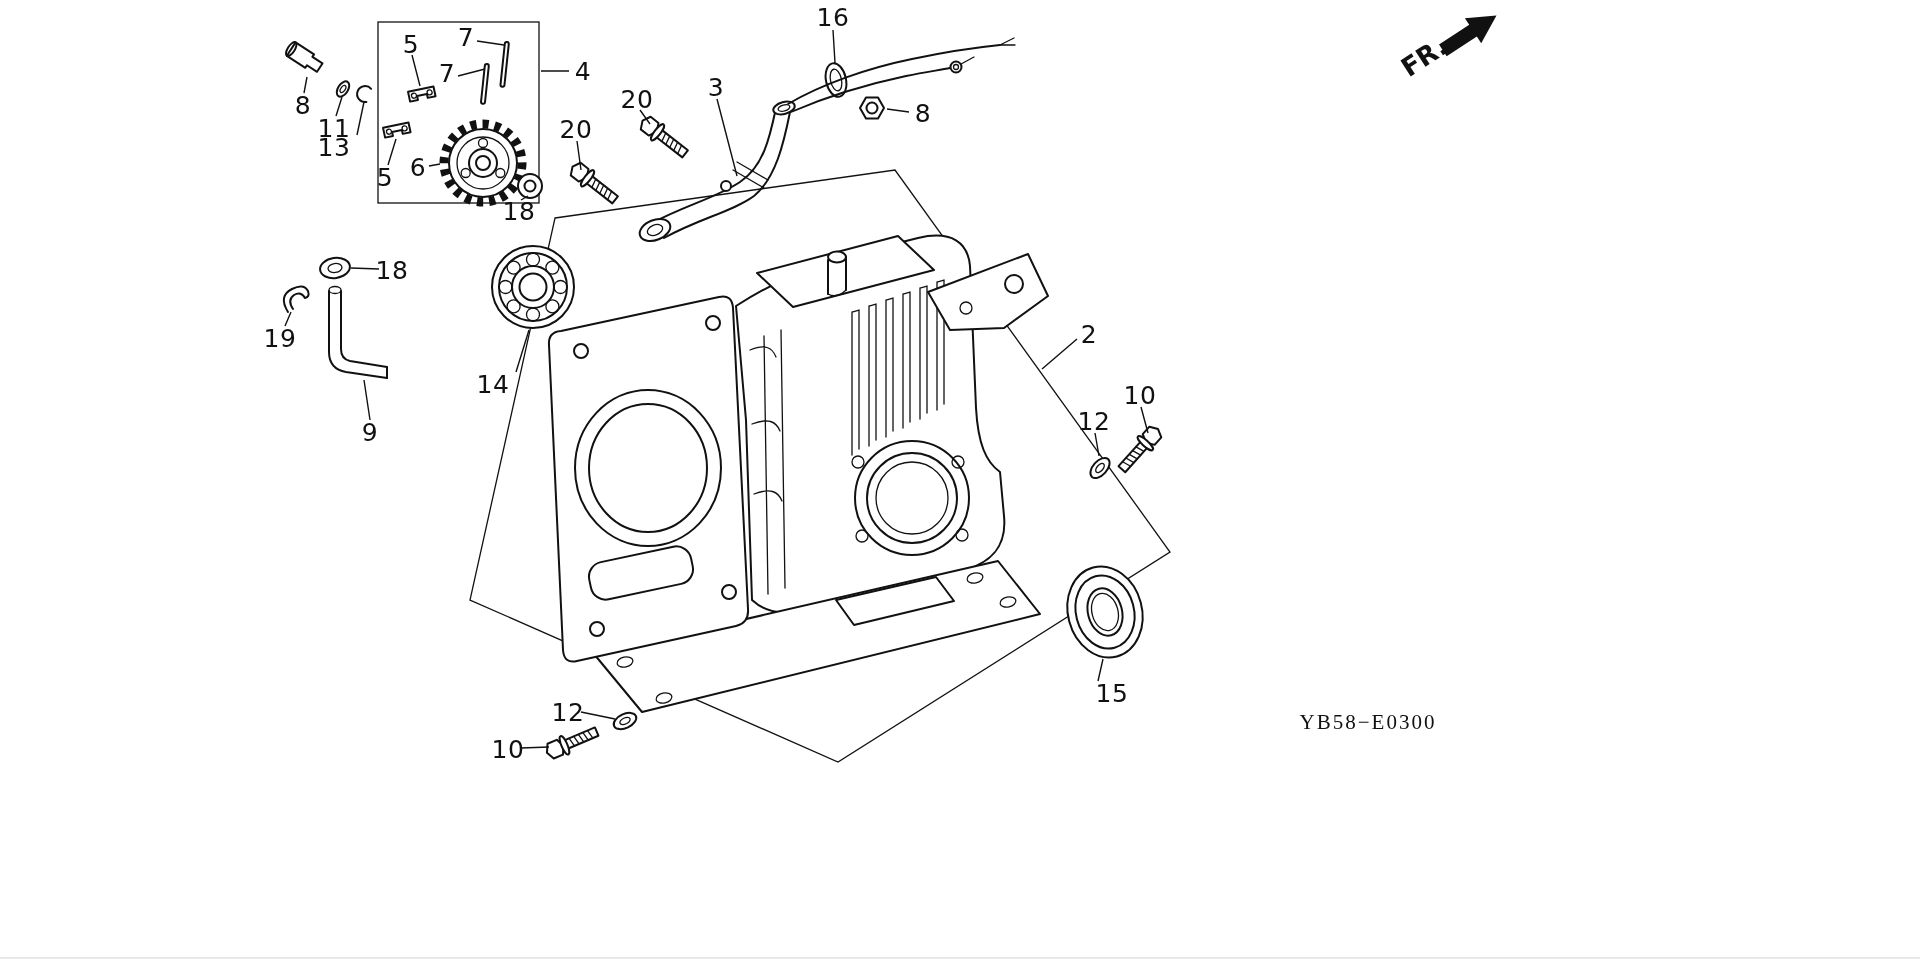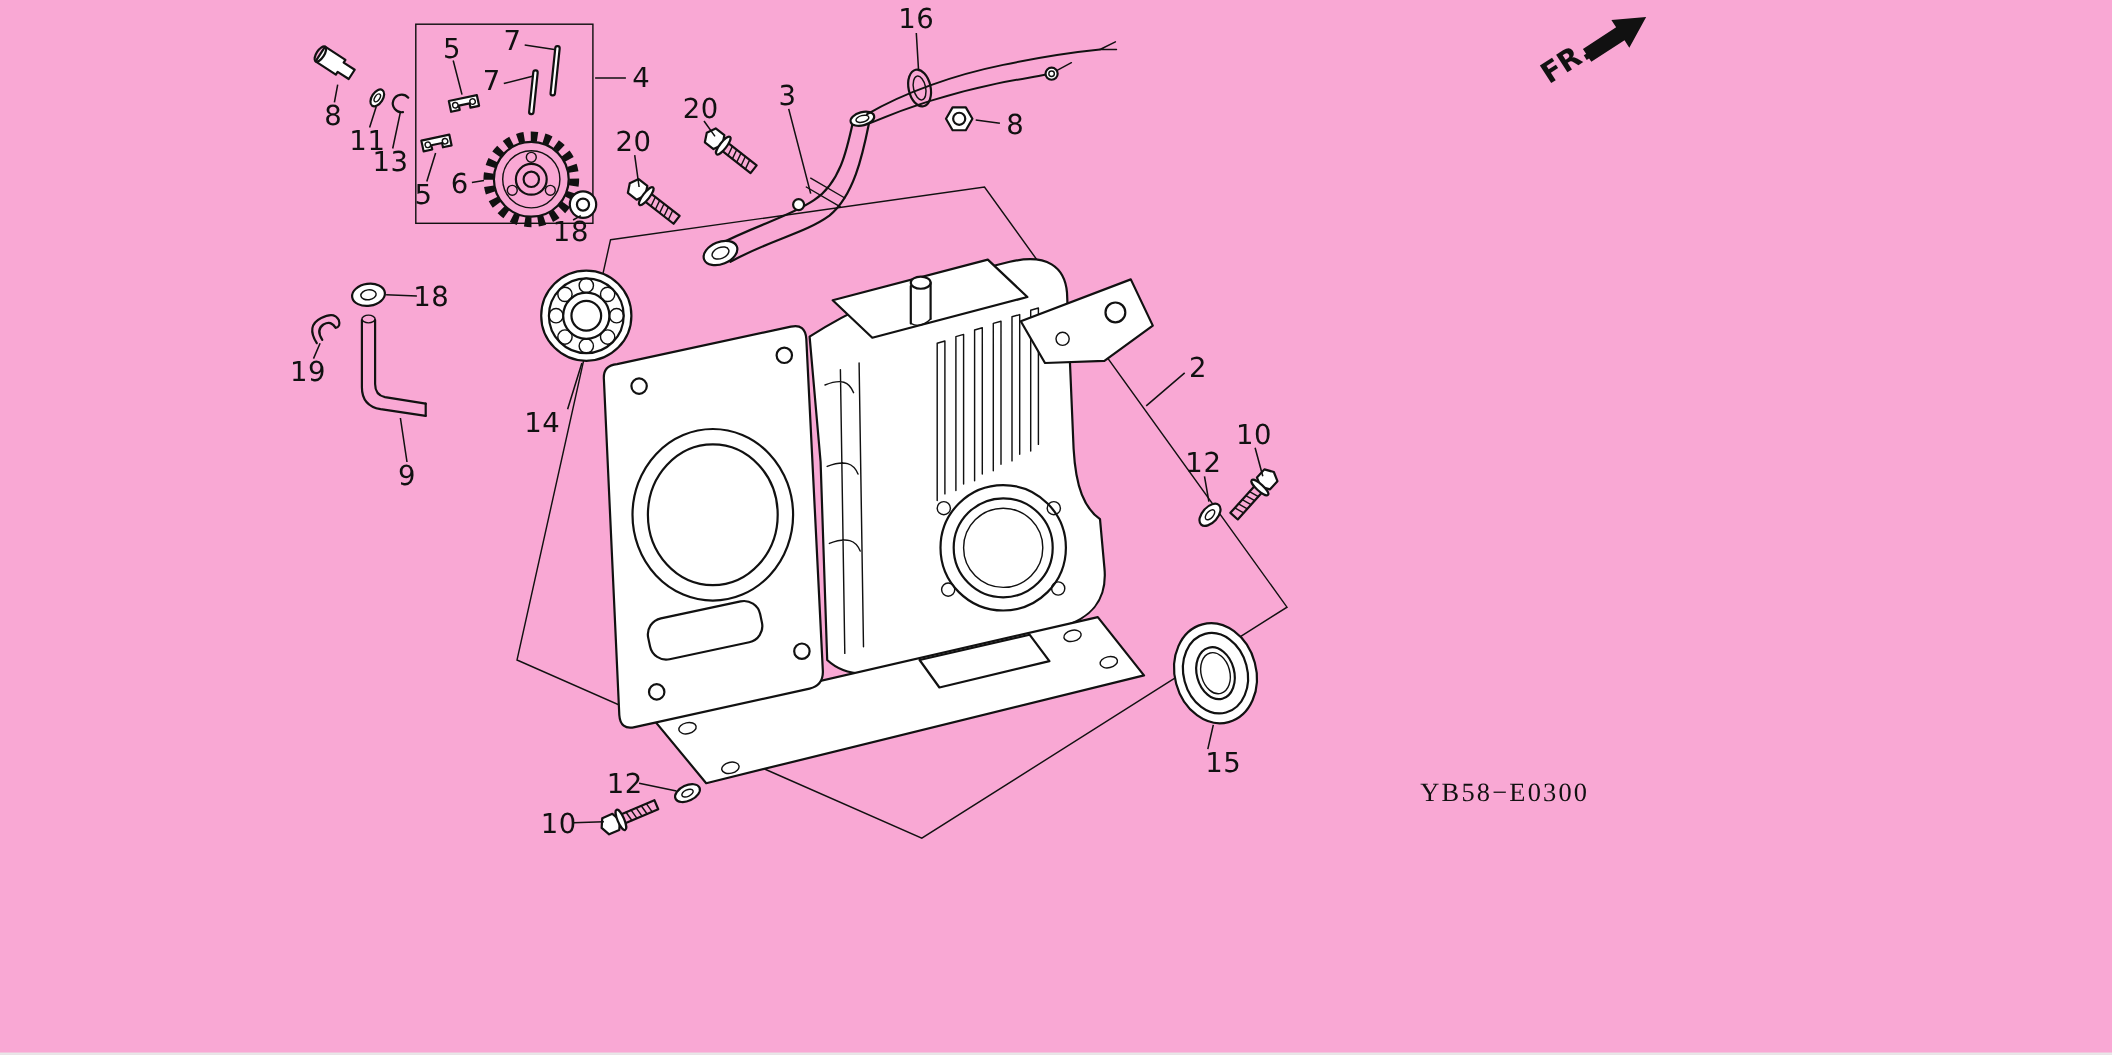--- a/index.html
+++ b/index.html
@@ -1,17 +1,17 @@
 <!DOCTYPE html>
 <html><head>
 <meta charset="utf-8">
 <style>
   html,body{margin:0;padding:0;background:#e8e8e8;}
   .canvas{
-    position:relative;width:1920px;height:957px;background:#f9a8d4;
+    position:relative;width:1920px;height:957px;background:#ffffff;
     font-family:"DejaVu Sans","Liberation Sans",sans-serif;overflow:hidden;
   }
   .diagram-svg{position:absolute;left:0;top:0;width:1920px;height:959px;}
   .ln{fill:none;stroke:#111111;stroke-width:2;stroke-linecap:round;stroke-linejoin:round;}
   .lnf{fill:#ffffff;stroke:#111111;stroke-width:2;stroke-linejoin:round;}
   .thin{fill:none;stroke:#111111;stroke-width:1.3;stroke-linecap:round;}
   .wire{fill:none;stroke:#111111;stroke-width:1.8;stroke-linecap:round;}
   .teeth{fill:none;stroke:#111111;stroke-width:9;stroke-dasharray:6.2 6;}
   .ldr{fill:none;stroke:#111111;stroke-width:1.4;}
   .solid{fill:#111111;stroke:none;}
@@ -21,21 +21,21 @@
   }
   .fr-label{
     position:absolute;left:1424px;top:57px;
     transform:translate(-50%,-50%) rotate(-33deg);
     font-size:26px;font-weight:bold;color:#111111;
   }
   .diagram-code{
     position:absolute;left:1368px;top:722px;
     transform:translate(-50%,-50%);
     font-family:"Liberation Serif","DejaVu Serif",serif;
-    font-size:24px;letter-spacing:2px;color:#111111;white-space:nowrap;text-align:center;
+    font-size:21px;letter-spacing:2px;color:#111111;white-space:nowrap;text-align:center;
   }
 </style>
 </head>
 <body>
 
 <div class="canvas">
 
   <svg class="diagram-svg" viewBox="0 0 1920 959">
 
     <polygon class="thin" points="555,218 895,170 1170,552 838,762 470,600"></polygon>
@@ -249,21 +249,21 @@
   <div class="part-label" style="left:466px;top:37px;">7</div>
   <div class="part-label" style="left:411px;top:44px;">5</div>
   <div class="part-label" style="left:583px;top:71px;">4</div>
   <div class="part-label" style="left:447px;top:73px;">7</div>
   <div class="part-label" style="left:716px;top:87px;">3</div>
   <div class="part-label" style="left:637px;top:99px;">20</div>
   <div class="part-label" style="left:303px;top:105px;">8</div>
   <div class="part-label" style="left:923px;top:113px;">8</div>
   <div class="part-label" style="left:334px;top:128px;">11</div>
   <div class="part-label" style="left:576px;top:129px;">20</div>
-  <div class="part-label" style="left:355px;top:147px;text-align:right;">13</div>
+  <div class="part-label" style="left:334px;top:147px;text-align:right;">13</div>
   <div class="part-label" style="left:418px;top:167px;">6</div>
   <div class="part-label" style="left:385px;top:177px;">5</div>
   <div class="part-label" style="left:519px;top:211px;">18</div>
   <div class="part-label" style="left:392px;top:270px;">18</div>
   <div class="part-label" style="left:1089px;top:334px;">2</div>
   <div class="part-label" style="left:280px;top:338px;">19</div>
   <div class="part-label" style="left:493px;top:384px;">14</div>
   <div class="part-label" style="left:1140px;top:395px;">10</div>
   <div class="part-label" style="left:1094px;top:421px;">12</div>
   <div class="part-label" style="left:370px;top:432px;">9</div>

